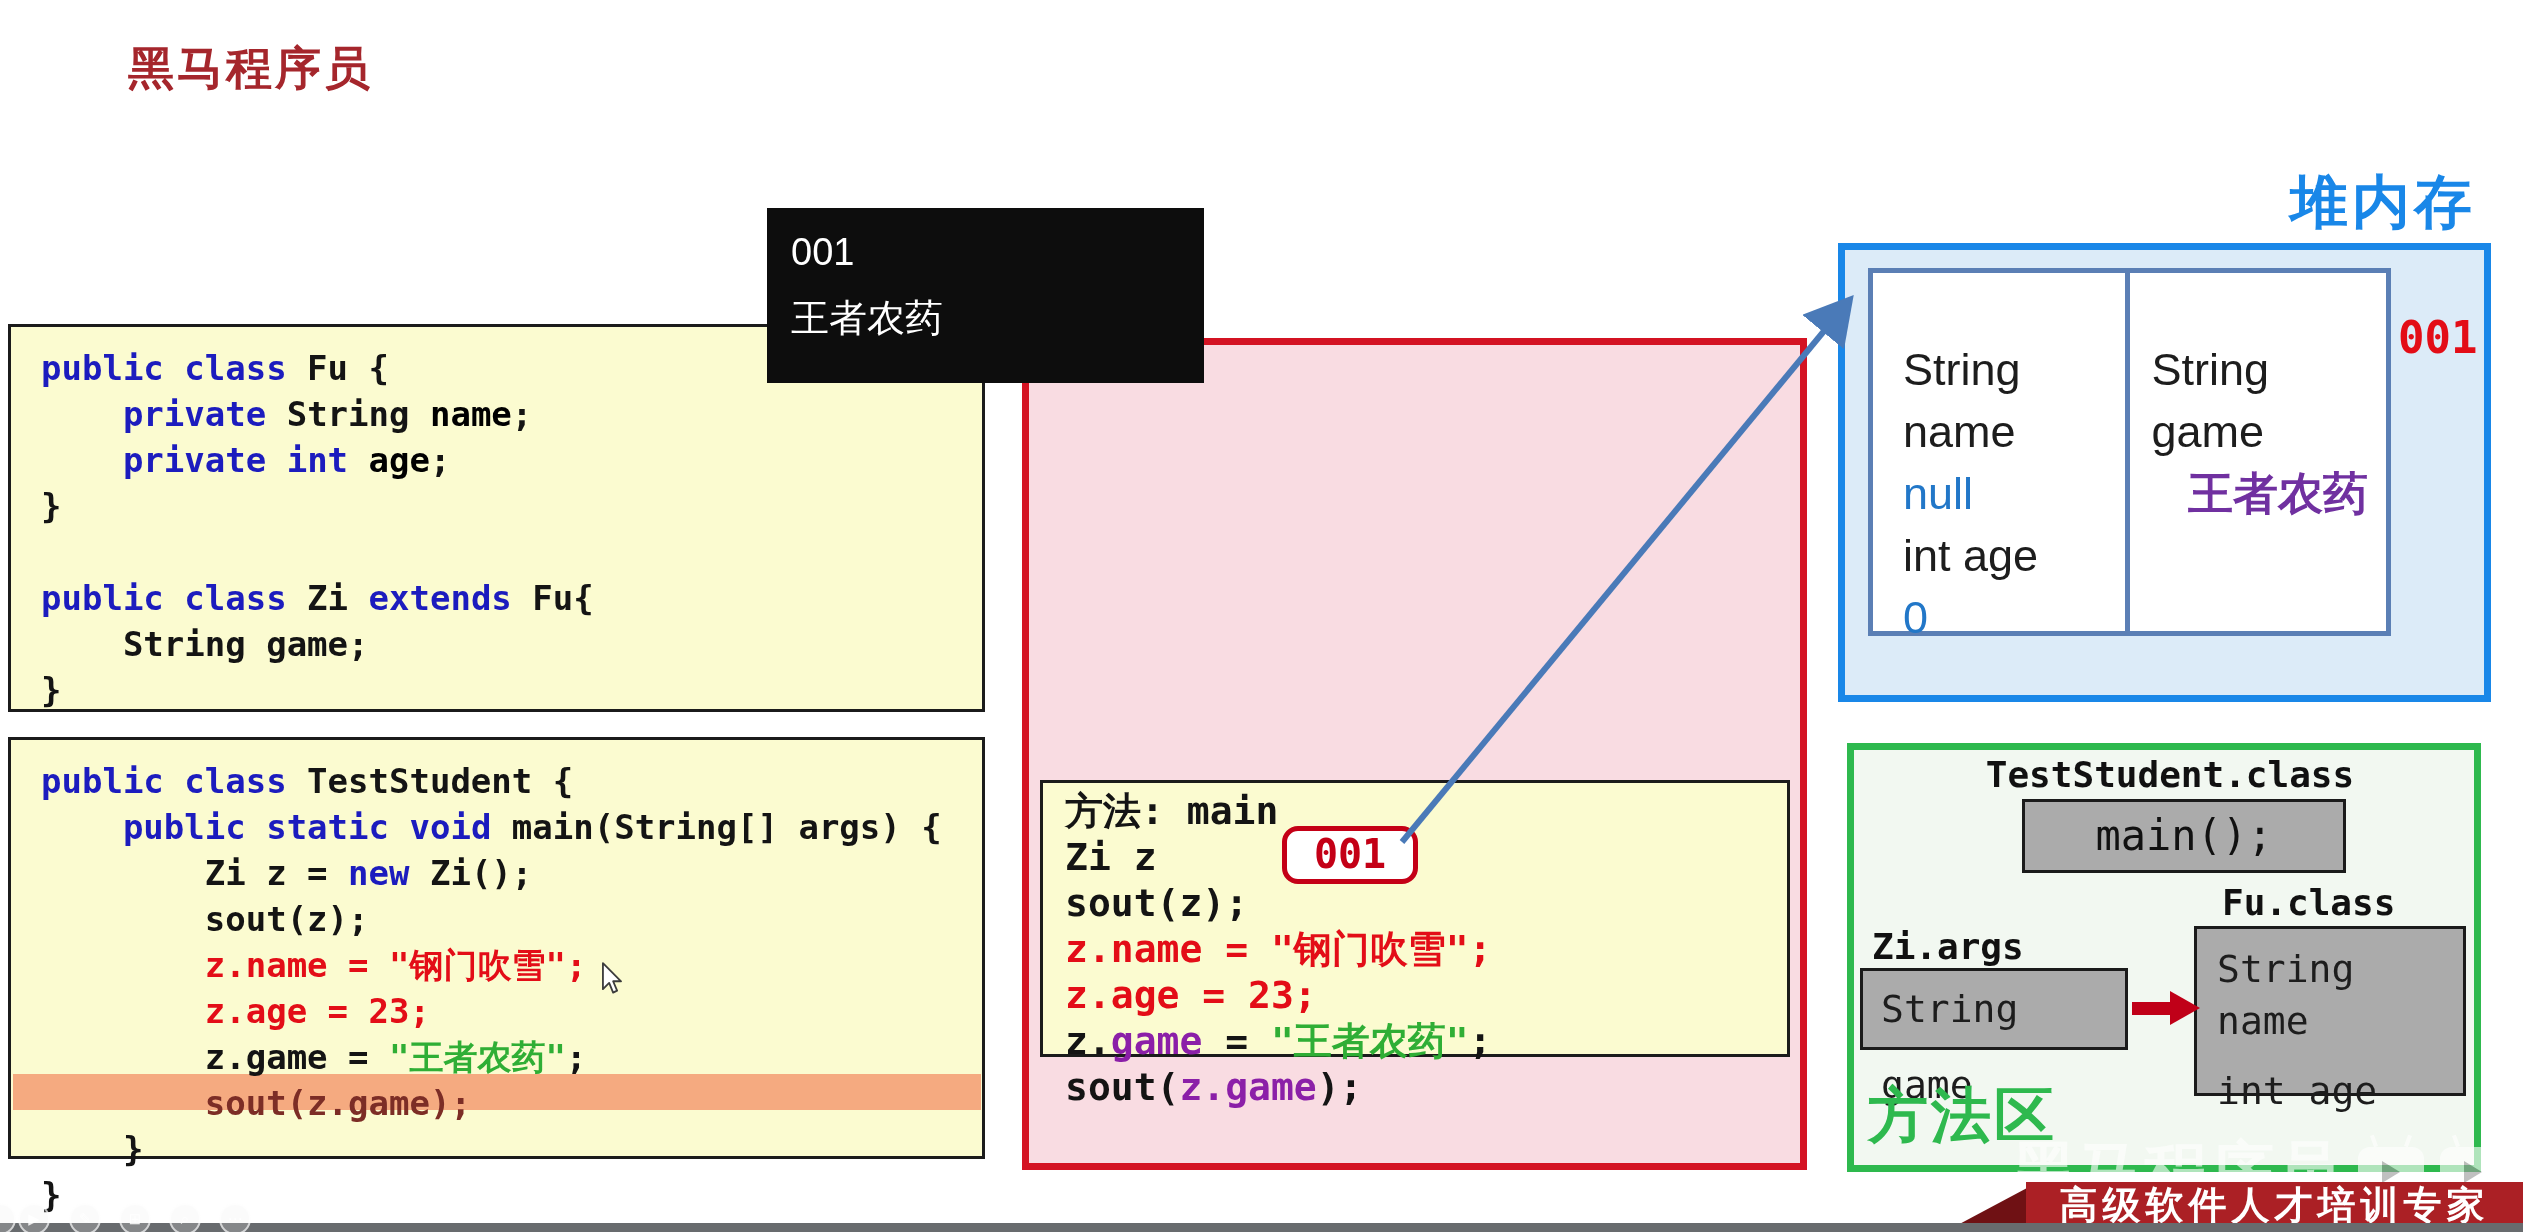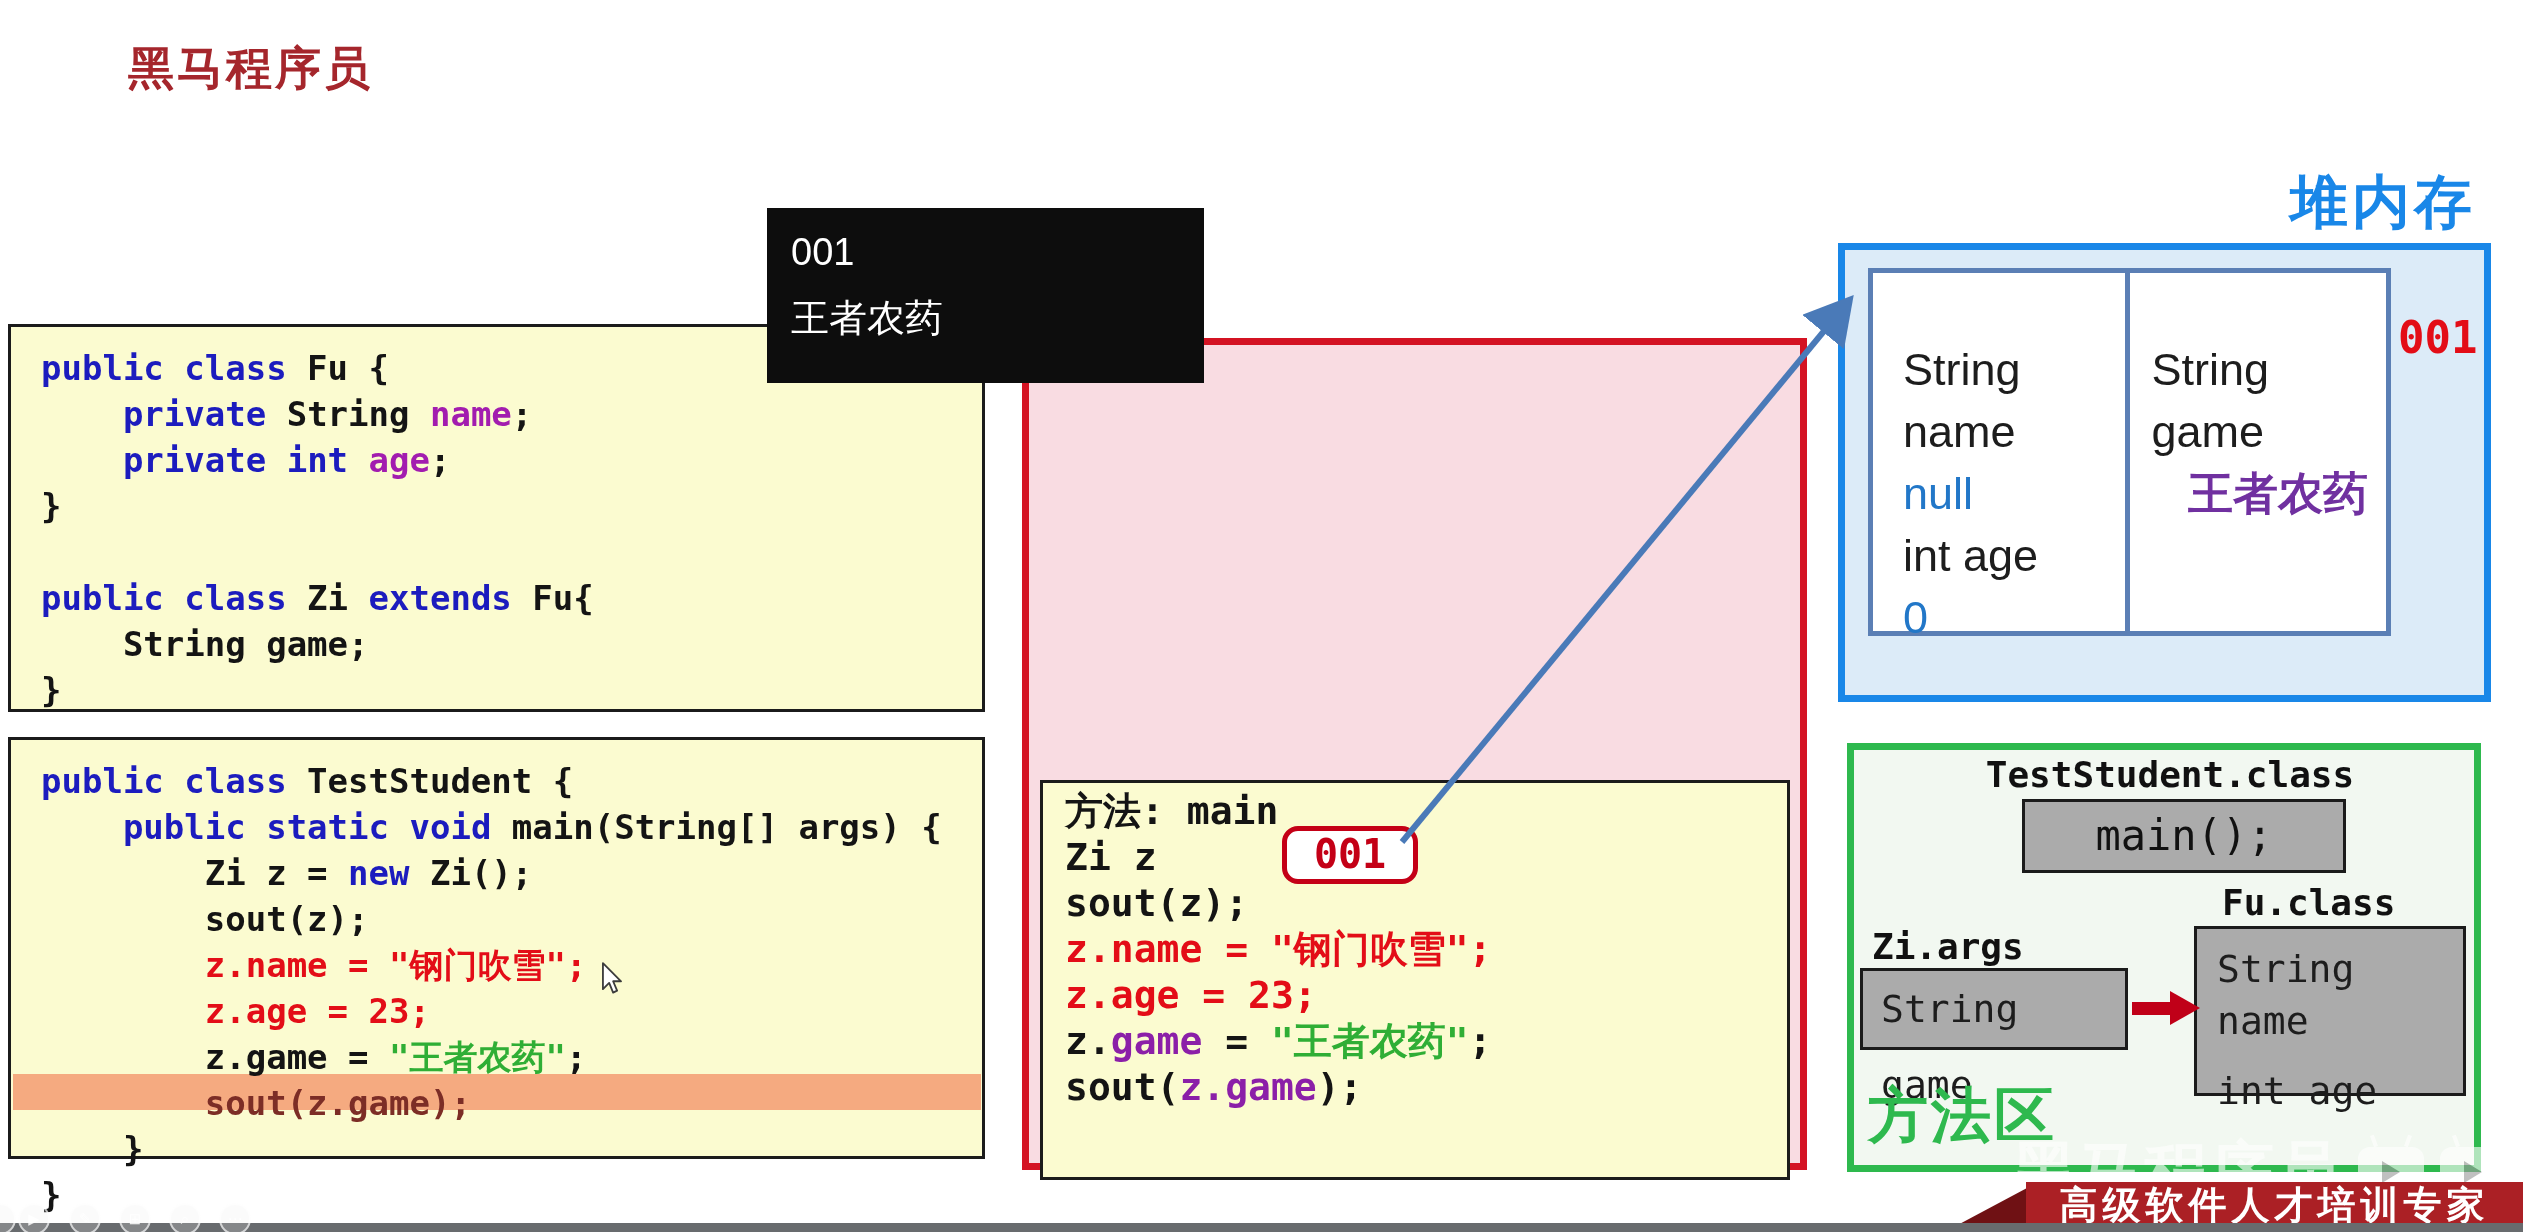--- a/index.html
+++ b/index.html
@@ -11,38 +11,38 @@
   #title{left:128px;top:38px;font-size:46px;font-weight:bold;color:#a5262c;letter-spacing:3px;}
 
   
   .codebox{background:#fbfbd0;border:3px solid #1b1b1b;box-sizing:border-box;
            font-family:"DejaVu Sans Mono","Liberation Mono",monospace;font-size:34px;font-weight:600;}
   #box-fu{left:8px;top:312px;width:977px;height:388px;padding:18px 0 0 30px;margin-top:12px;}
   #box-main{left:8px;top:737px;width:977px;height:422px;padding:18px 0 0 30px;}
   .cl{white-space:pre;line-height:46px;height:46px;position:relative;z-index:2;}
   .tk-pl{color:#141414;}
   .tk-kw{color:#1c1cbe;}
-  .tk-fld{color:#a21caf;}
+  .tk-fld{color:#000000;}
   .tk-str{color:#2fae35;}
   .tk-red{color:#e30d17;font-weight:800;}
   .tk-maroon{color:#7c2d26;}
   .tk-pfld{color:#8b1fa8;font-weight:800;}
   #hl-bar{left:2px;top:334px;width:968px;height:36px;background:#f5aa80;z-index:1;}
 
   
   #console{left:767px;top:208px;width:437px;height:175px;background:#0d0d0d;z-index:6;
            color:#ffffff;font-size:38px;padding:22px 0 0 24px;box-sizing:border-box;}
   #console .ln{line-height:44px;}
   #console .ln+.ln{margin-top:22px;}
 
   
   #stack-label{left:1315px;top:260px;font-size:58px;font-weight:bold;color:#e8101c;letter-spacing:4px;z-index:2;}
   #stack-box{left:1022px;top:338px;width:785px;height:832px;background:#f9dce2;
              border:7px solid #d41323;box-sizing:border-box;z-index:1;}
-  #frame-box{left:1040px;top:780px;width:750px;height:400px;background:#fbfbd0;
+  #frame-box{left:1040px;top:780px;width:750px;height:277px;background:#fbfbd0;
              border:3px solid #1b1b1b;box-sizing:border-box;padding:5px 0 0 22px;z-index:2;
              font-family:"DejaVu Sans Mono","Liberation Mono",monospace;font-size:38px;font-weight:600;}
   #frame-box .cl{line-height:46px;height:46px;}
   #ref-badge{left:1282px;top:826px;width:136px;height:58px;background:#ffffff;border:5px solid #c40016;
              border-radius:16px;box-sizing:border-box;z-index:4;text-align:center;line-height:46px;
              font-size:40px;font-weight:800;color:#c40016;font-family:"DejaVu Sans Mono",monospace;}
 
   
   #heap-label{left:2290px;top:164px;font-size:58px;font-weight:bold;color:#1987e8;letter-spacing:4px;}
   #heap-box{left:1838px;top:243px;width:653px;height:459px;background:#dcebf8;

